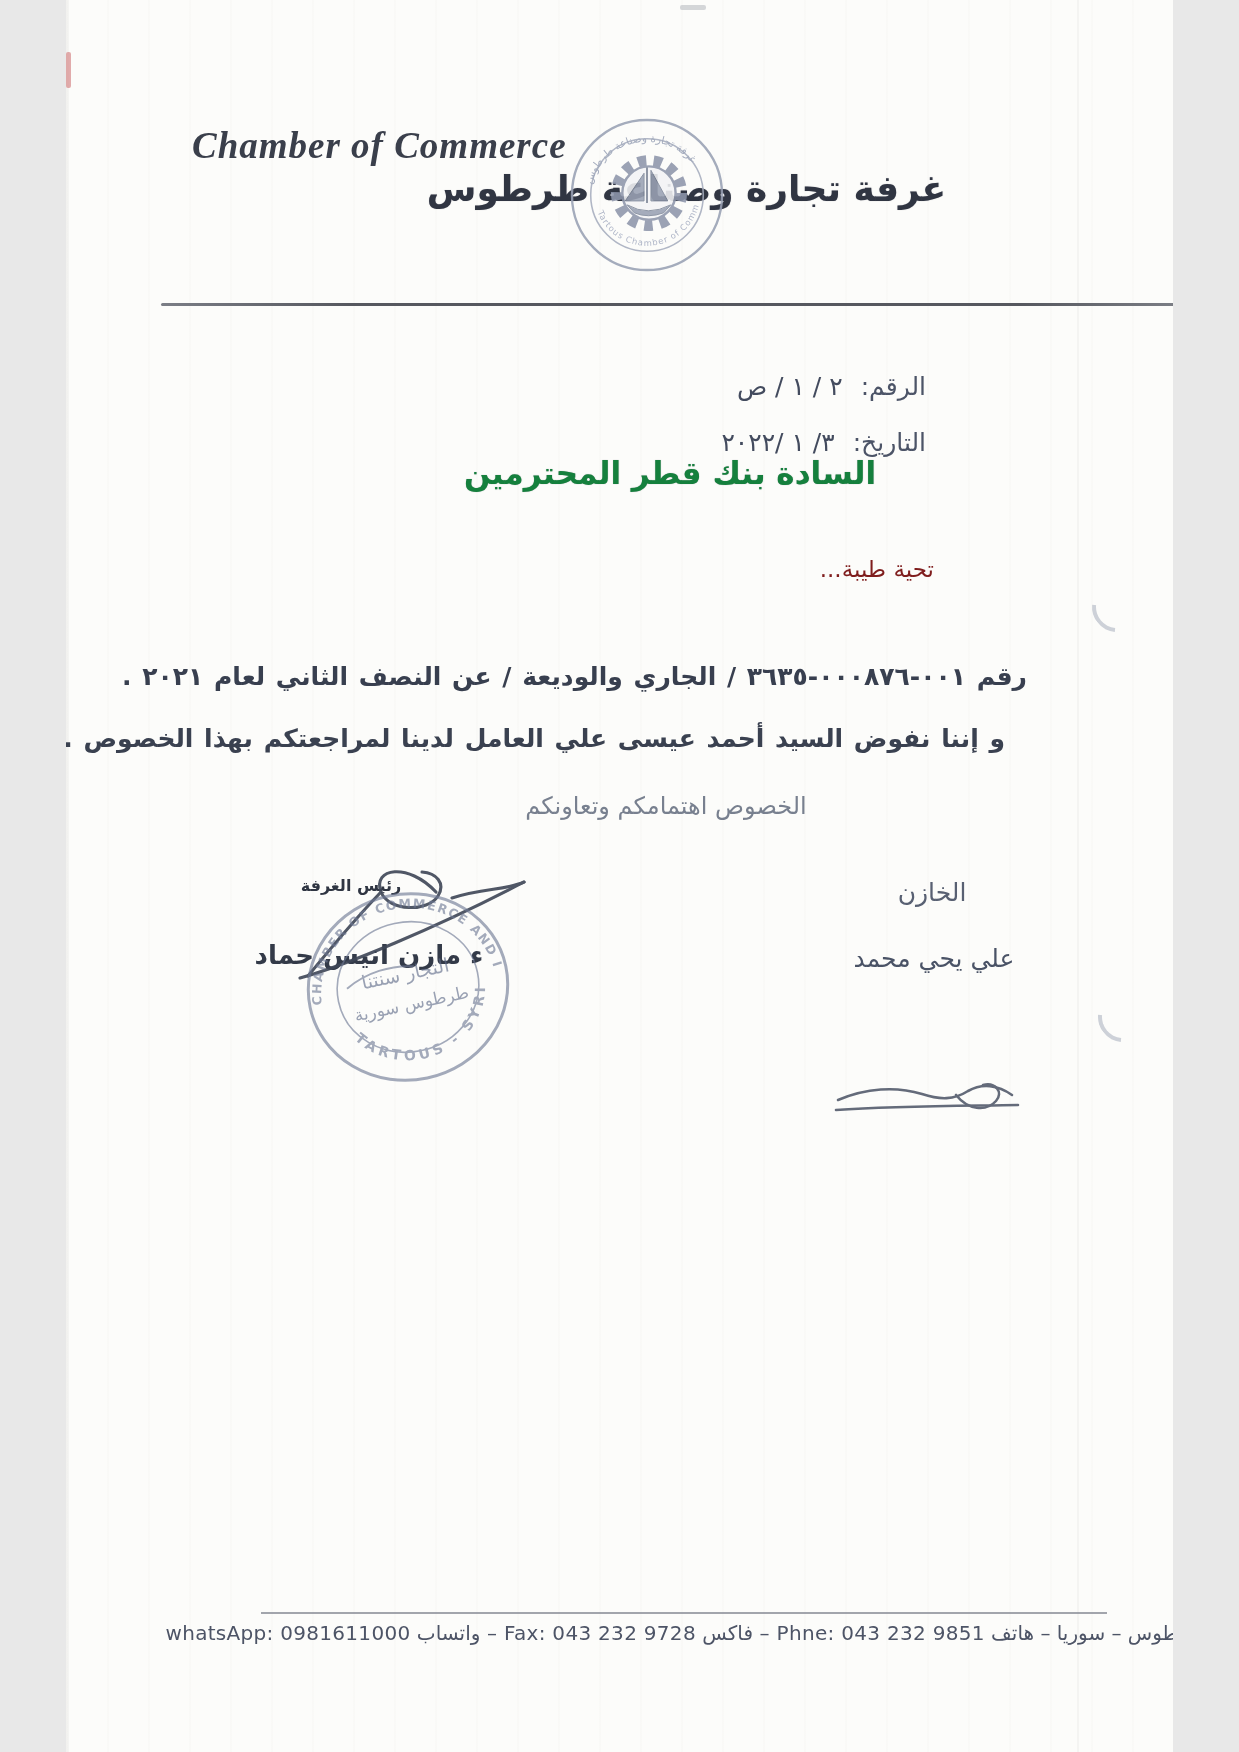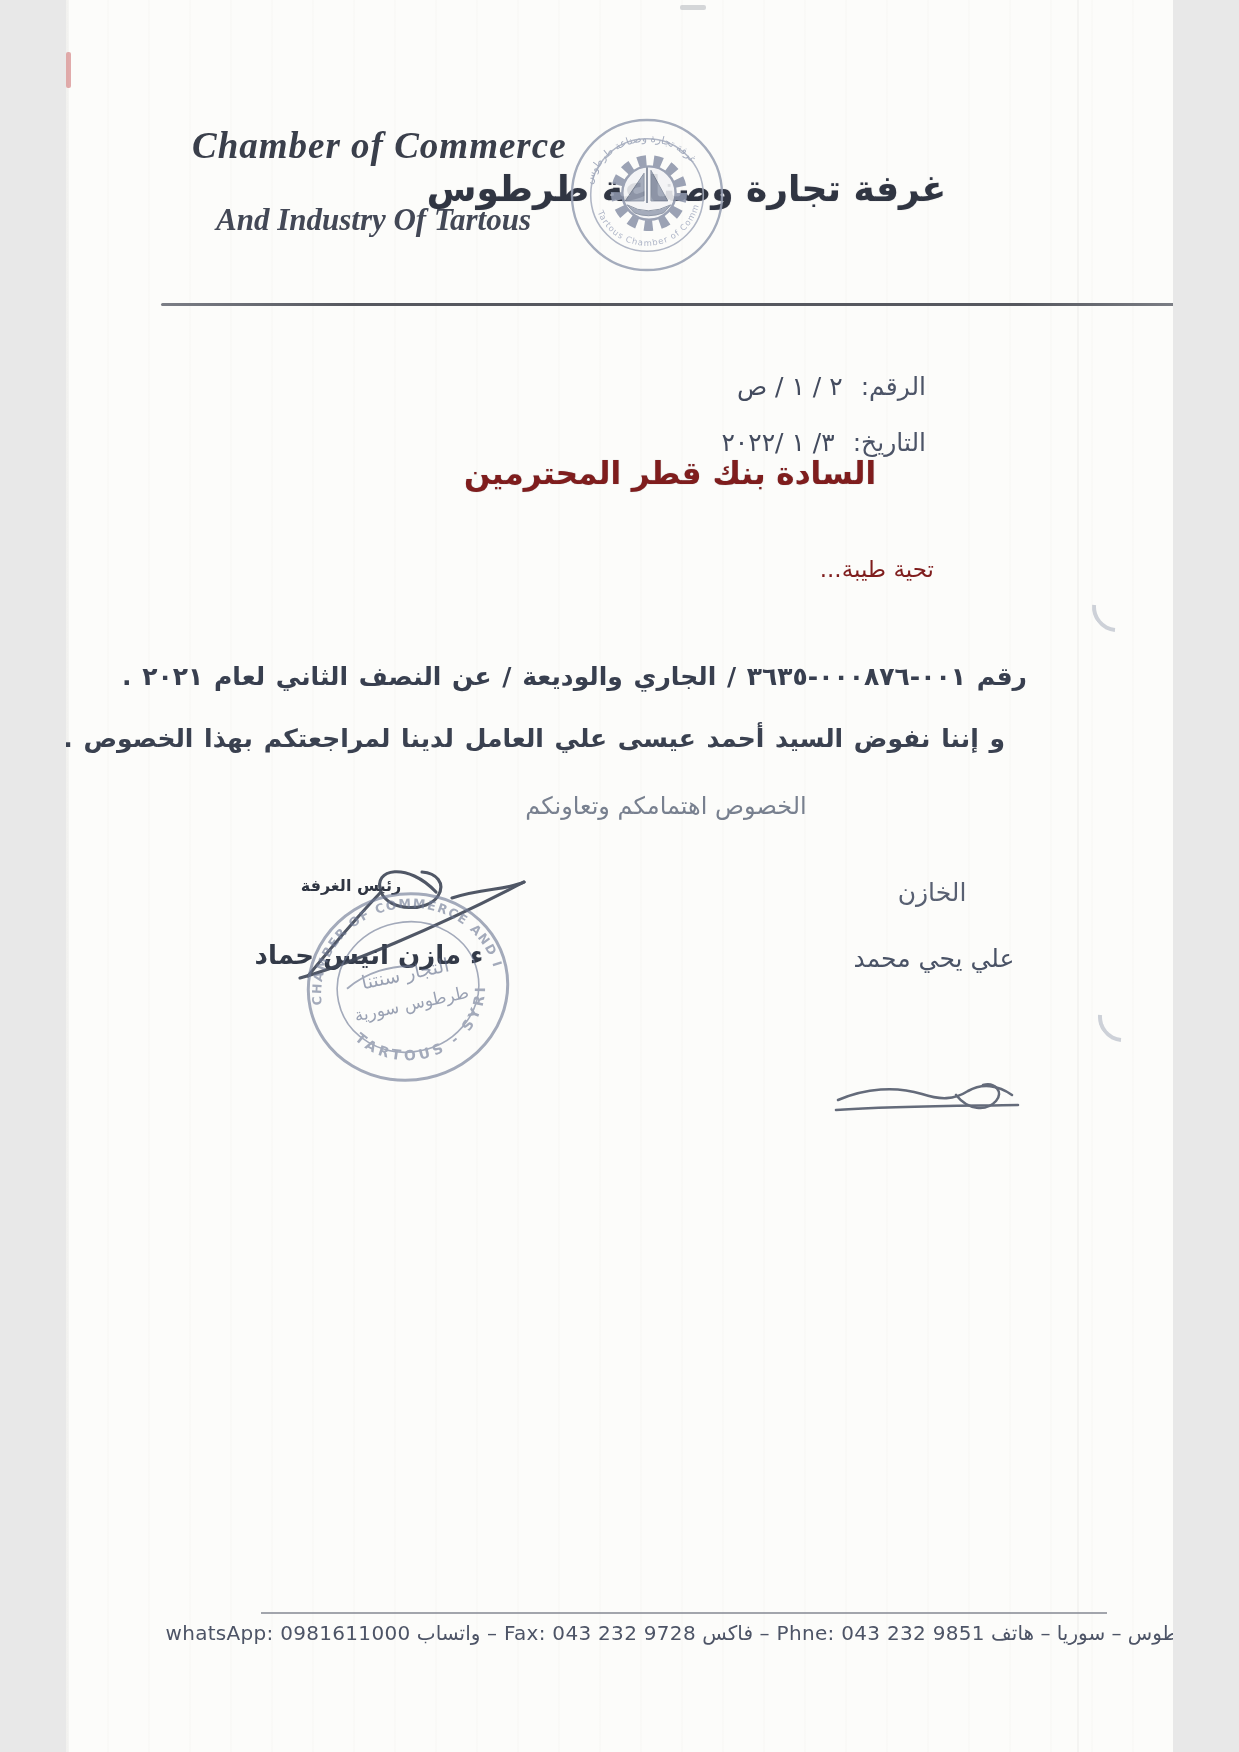--- a/index.html
+++ b/index.html
@@ -34,21 +34,21 @@
             background:linear-gradient(90deg,#7b7e86,#56585f 18%,#56585f 82%,#83868d);border-radius:2px;}
 
   
   .meta-line{direction:rtl;font-size:25px;color:#4c5467;letter-spacing:1px;}
   .meta-ref{right:247px;top:372px;}
   .meta-date{right:247px;top:428px;}
   .meta-line .val{color:#434b5e;margin-right:10px;}
 
   
   .recipient{left:604px;top:455px;transform:translateX(-50%);direction:rtl;white-space:nowrap;
-             font-size:31px;font-weight:bold;color:#7f1d1d;text-shadow:0 0 1px rgba(40,44,56,.4);}
+             font-size:31px;font-weight:bold;color:#15803d;text-shadow:0 0 1px rgba(40,44,56,.4);}
   .greeting{right:239px;top:556px;direction:rtl;font-size:23px;color:#7f1d1d;}
   .body-line{direction:rtl;white-space:nowrap;font-size:25px;}
   .b1{right:146px;top:602px;color:#4a5161;}
   .b1 ,.b2,.b3{letter-spacing:.2px;word-spacing:2px;}
   .b2{right:146px;top:662px;color:#383f4f;font-weight:600;}
   .b3{right:168px;top:724px;color:#3a4150;font-weight:600;}
   .closing{left:600px;top:792px;transform:translateX(-50%);direction:rtl;white-space:nowrap;
            font-size:24px;color:#78808f;}
 
   
@@ -82,21 +82,20 @@
   .footer-2 .sep{margin:0 8px;color:#6a7185;}
 </style>
 </head>
 <body>
 
 <div class="page">
   <div class="streaks"></div>
   <div class="edge-right"></div>
 
   <div class="abs org-en-1">Chamber of  Commerce</div>
-  <div class="abs org-en-2">And Industry Of Tartous</div>
   <div class="abs org-ar">غرفة تجارة وصناعة طرطوس</div>
 
   <svg class="abs logo" viewBox="0 0 160 160">
     <defs>
       <path id="logoTop" d="M 22,84 A 58,58 0 0 1 138,84"></path>
       <path id="logoBot" d="M 28,92 A 54,54 0 0 0 132,92"></path>
     </defs>
     <circle cx="80" cy="80" r="76" fill="none" stroke="#99a1b4" stroke-width="2.4"></circle>
     <circle cx="80" cy="80" r="57" fill="none" stroke="#a6adbe" stroke-width="1.6"></circle>
     <text font-size="10.5" fill="#97a0b5" letter-spacing="1">

